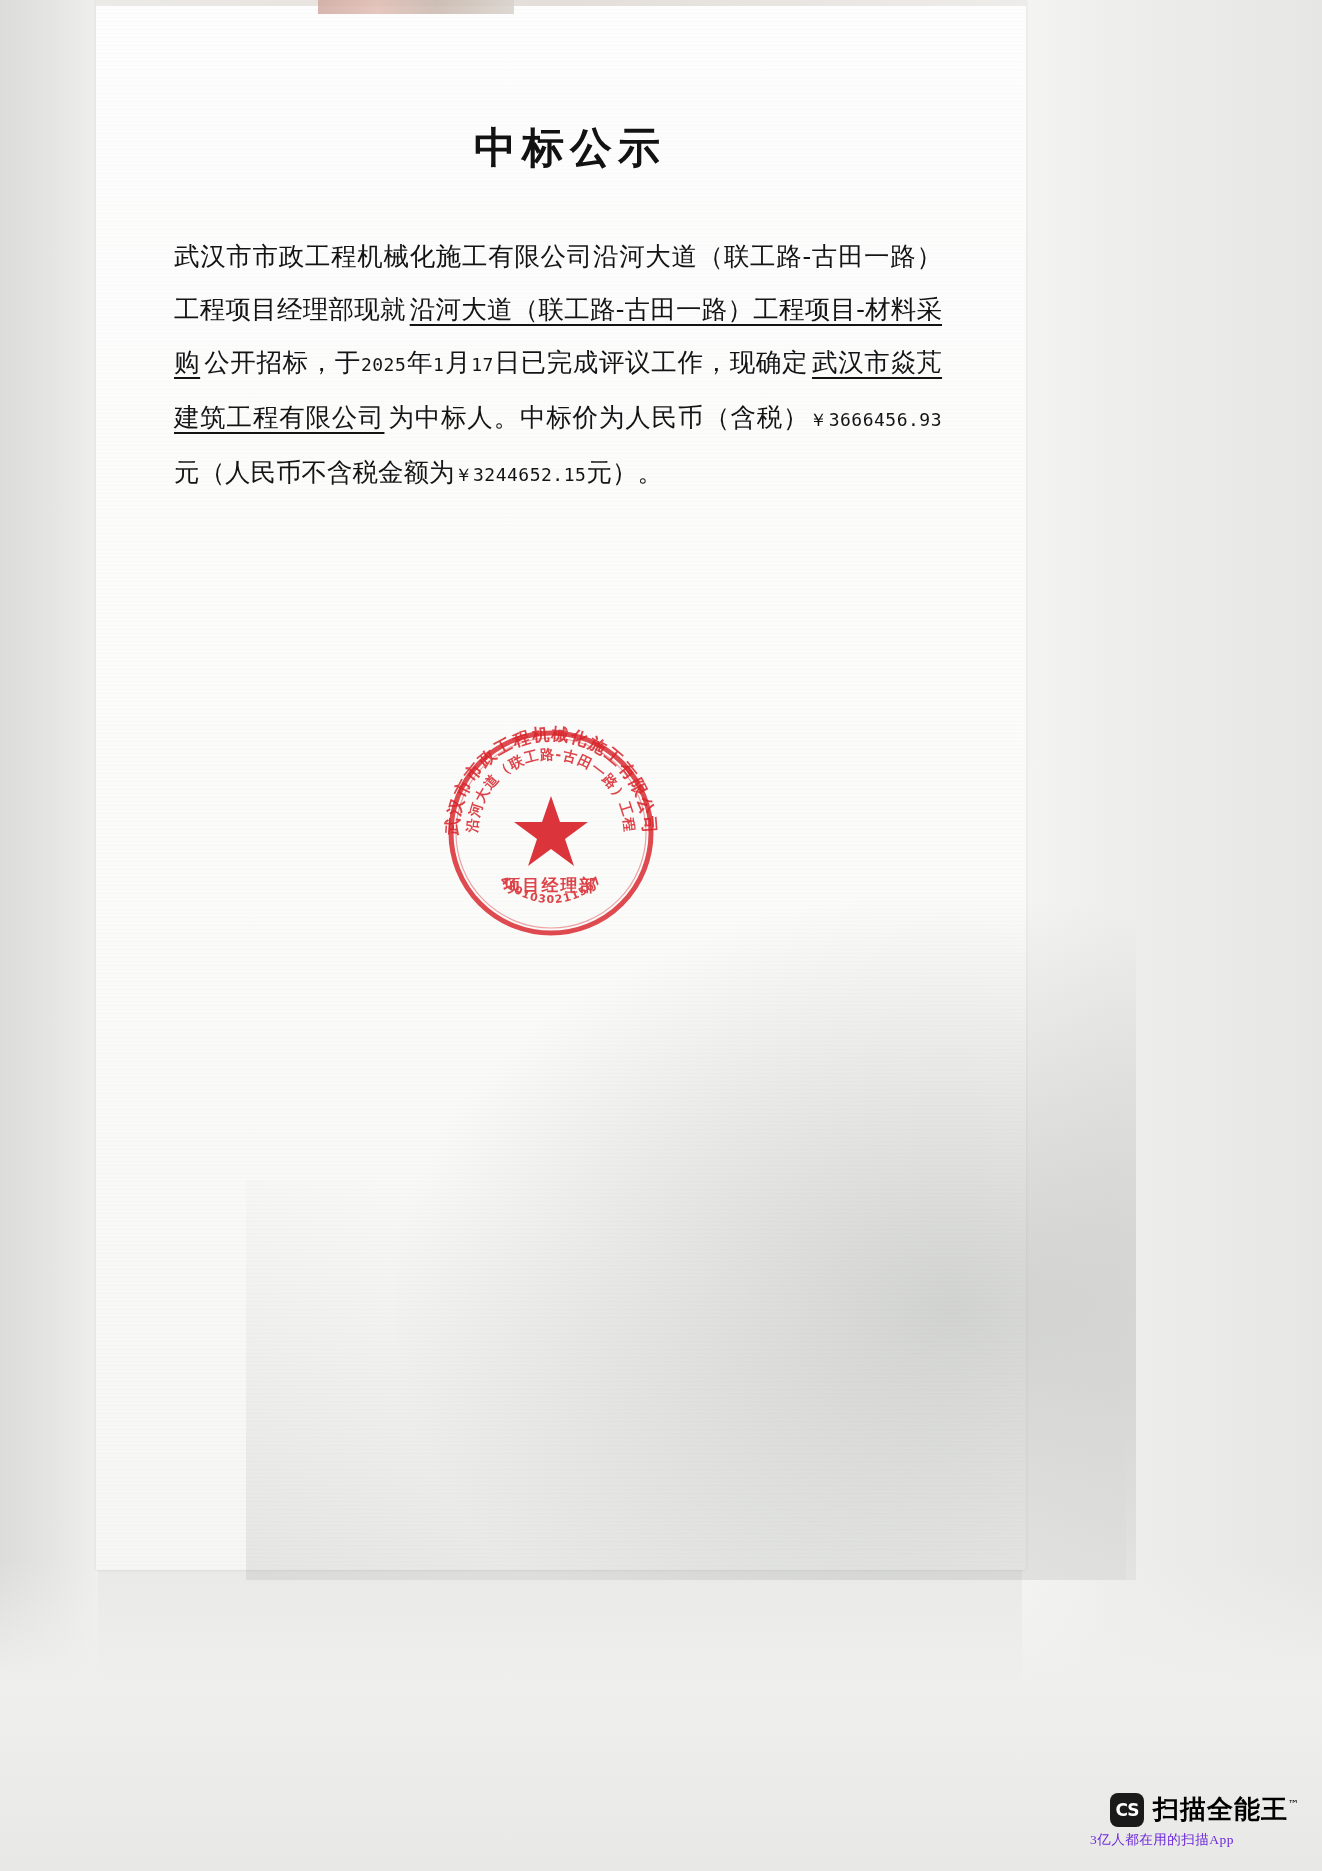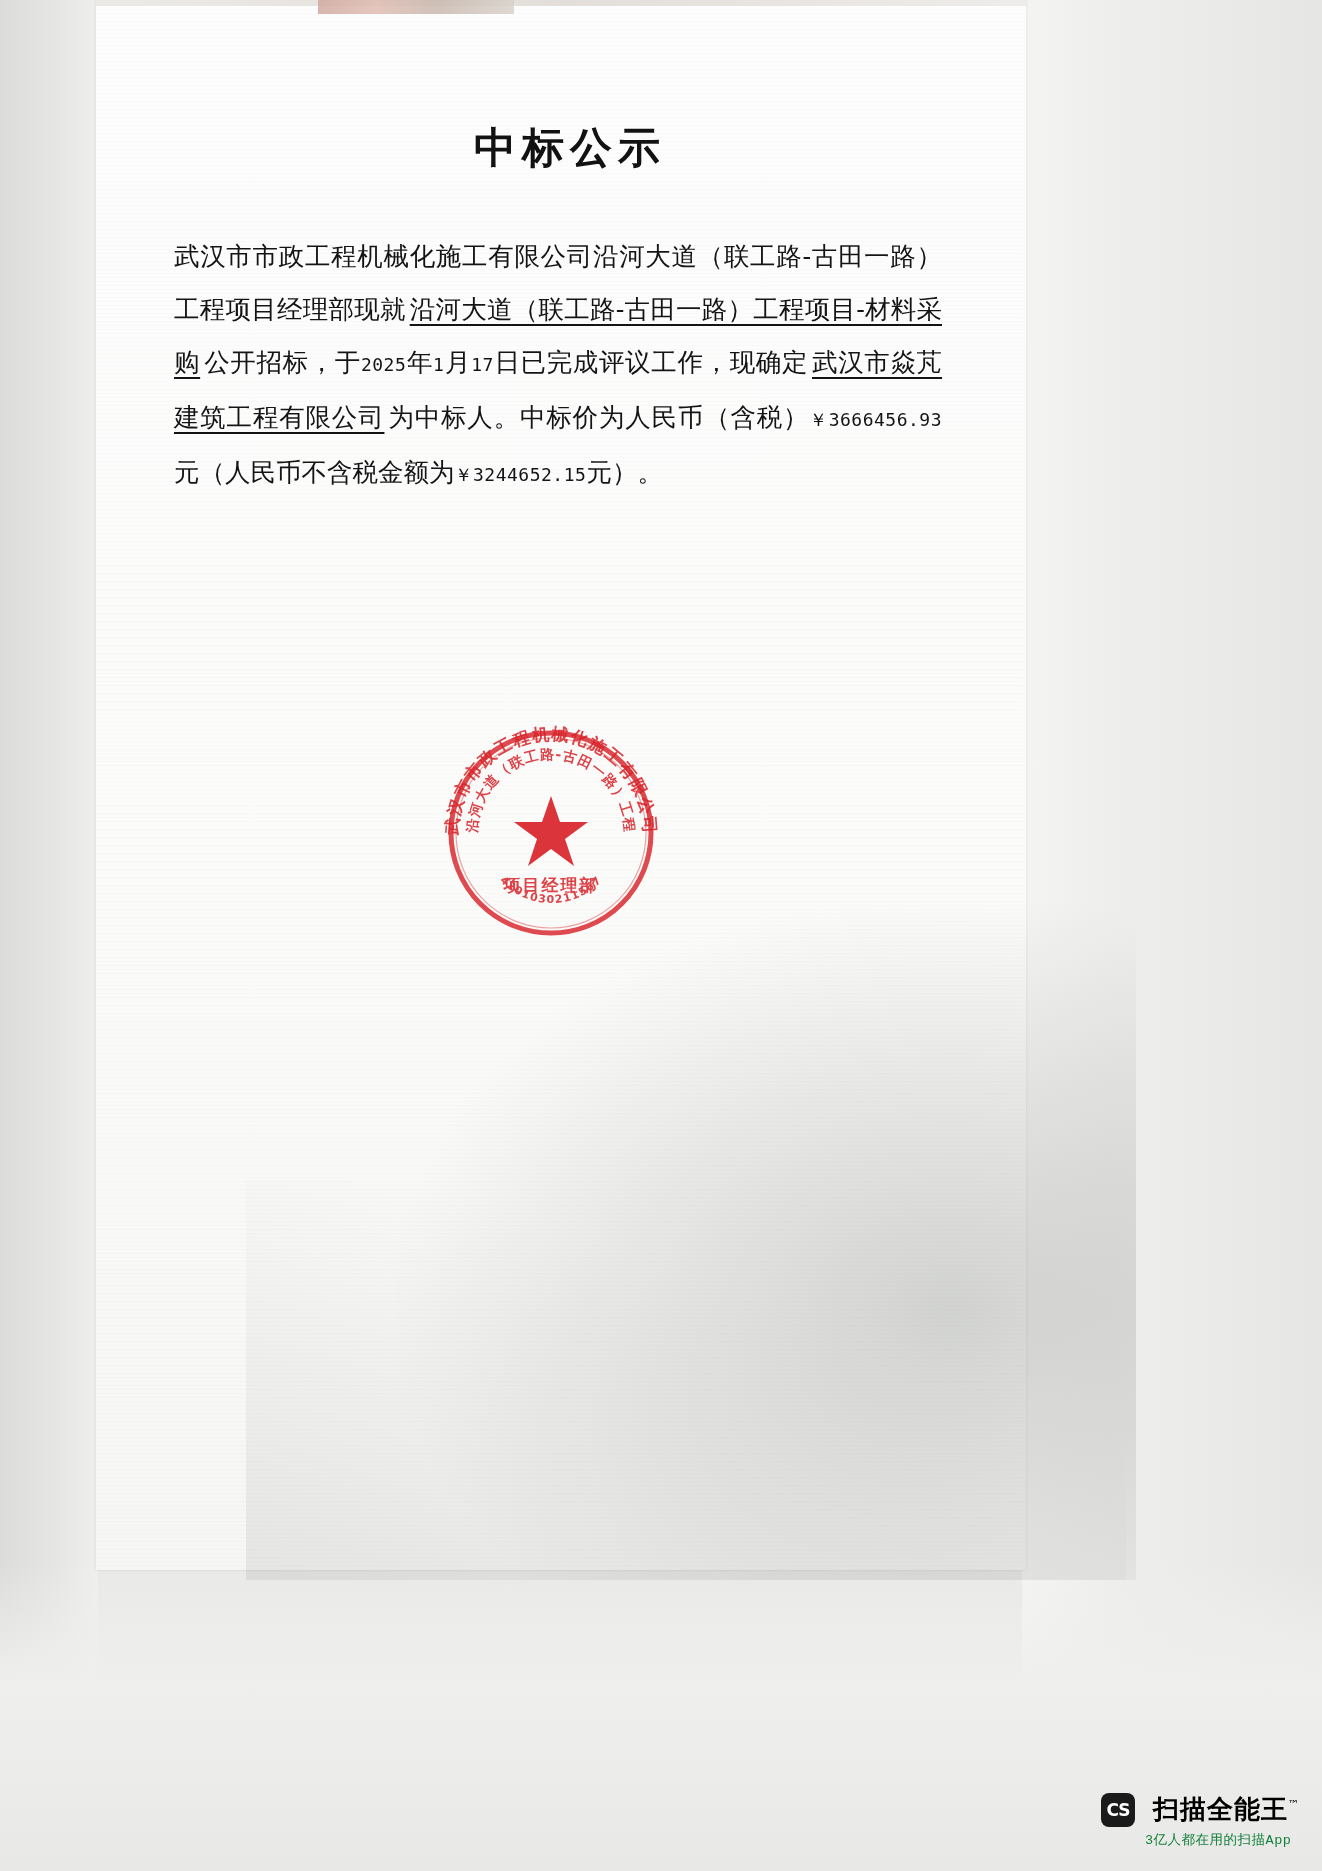--- a/index.html
+++ b/index.html
@@ -179,21 +179,22 @@
     position: absolute;
     right: 22px;
     bottom: 22px;
     display: flex;
     flex-direction: column;
     align-items: flex-start;
   }
   .cs-row {
     display: flex;
     align-items: center;
-    gap: 18px;
+    gap: 9px;
+    margin-left: 44px;
   }
   .cs-badge {
     width: 34px; height: 34px;
     border-radius: 8px;
     background: #1a1a1a;
     color: #fff;
     font-family: "DejaVu Sans", "Liberation Sans", sans-serif;
     font-size: 17px;
     font-weight: 700;
     display: flex;
@@ -208,24 +209,24 @@
     color: #000000;
     letter-spacing: 1px;
   }
   .cs-tm {
     font-size: 11px;
     vertical-align: super;
     font-weight: 400;
   }
   .cs-sub {
     margin-top: 4px;
-    margin-left: 44px;
-    font-family: Liberation Mono, monospace;
+    margin-left: 24px;
+    font-family: Liberation Serif, serif;
     font-size: 13.5px;
-    color: #15803d;
+    color: #6d28d9;
     letter-spacing: 0.5px;
   }
 </style>
 </head>
 <body>
 
 <div class="scan-page">
   <div class="edge-left"></div>
   <div class="edge-right"></div>
   <div class="edge-bottom"></div>

